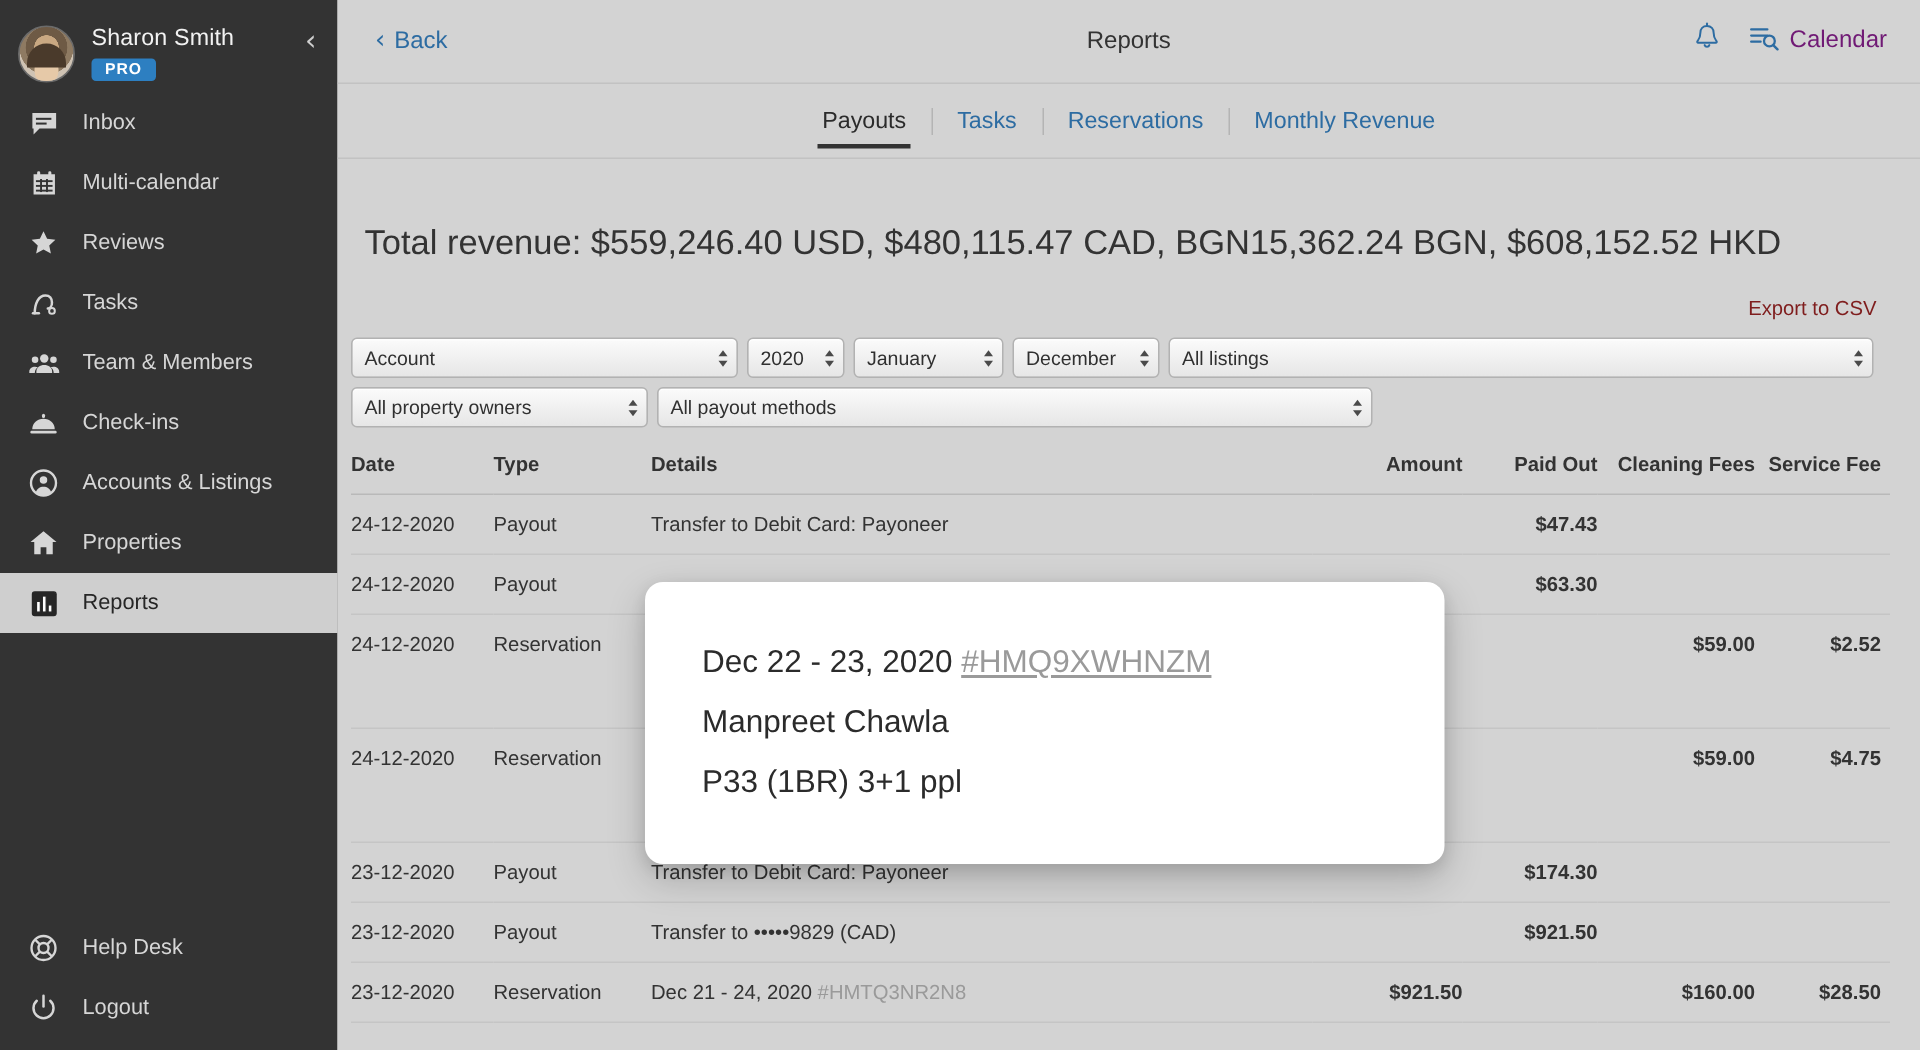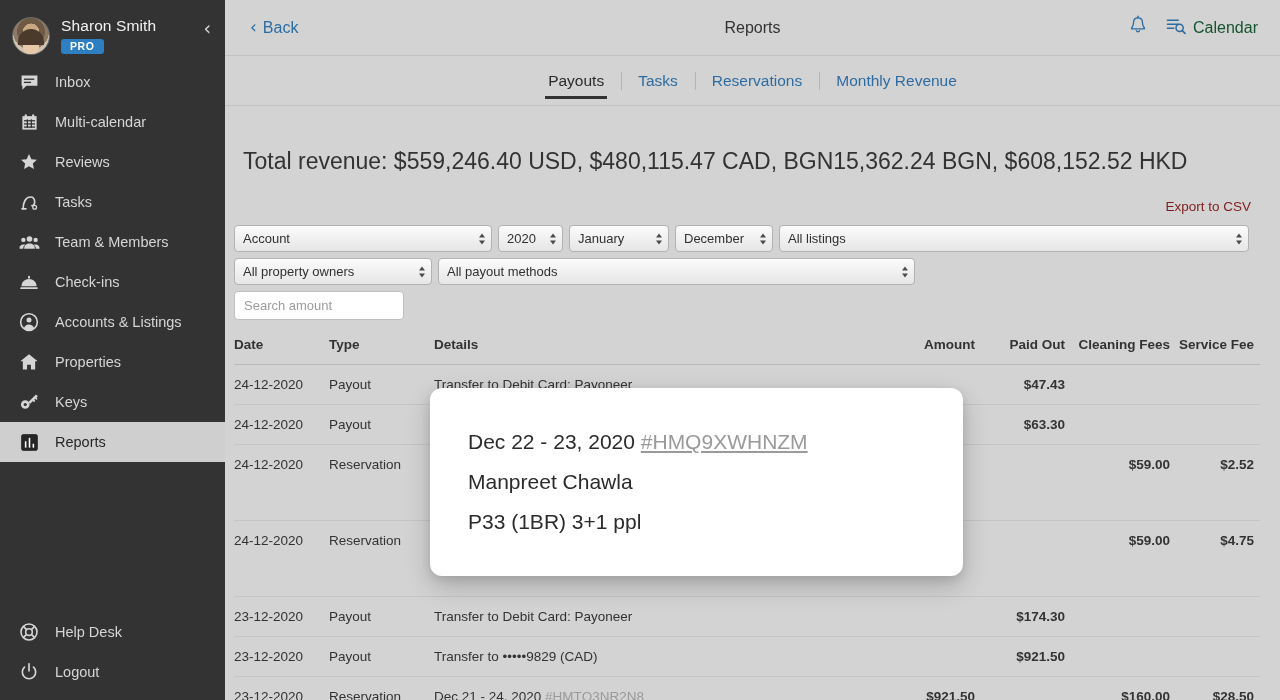--- a/index.html
+++ b/index.html
@@ -87,21 +87,21 @@
   .page-title {
     position: absolute; left: 0; right: 0; text-align: center;
     font-size: 16px; color: #333; pointer-events: none;
   }
   .topbar-right {
     position: absolute; right: 22px; top: 50%; transform: translateY(-50%);
     display: flex; align-items: center; gap: 18px;
   }
   .bell { cursor: pointer; display: block; }
   .cal-btn { display: flex; align-items: center; gap: 7px; cursor: pointer; }
-  .cal-label { font-size: 16px; color: #14532d; }
+  .cal-label { font-size: 16px; color: #701a75; }
 
   .tabs {
     height: 50px; display: flex; align-items: center; justify-content: center;
     gap: 0; border-bottom: 1px solid #c2c2c2;
   }
   .tab {
     font-size: 15.5px; color: #2d6ca2; cursor: pointer;
     padding: 0 17px; position: relative; line-height: 50px; height: 50px;
   }
   .tab + .tab::before {
@@ -304,30 +304,20 @@
 
       <div class="nav-item">
         <span class="ico">
           <svg width="20" height="20" viewBox="0 0 24 24">
               <path fill="#d6d6d6" d="M12 2.6L1.6 11.2h3V21h5.1v-5.6h4.6V21h5.1v-9.8h3z"></path>
             </svg>
         </span>
         <span>Properties</span>
       </div>
 
-      <div class="nav-item">
-        <span class="ico">
-          <svg width="20" height="20" viewBox="0 0 24 24">
-              <circle cx="7.5" cy="15" r="5.2" fill="#d6d6d6"></circle>
-              <circle cx="7.5" cy="15" r="1.9" fill="#333"></circle>
-              <path fill="#d6d6d6" d="M11 12.2L20.4 3l2.2 2.1-1.6 1.6 1.2 1.3-1.5 1.5-1.2-1.3-1.2 1.2 1.3 1.4-1.6 1.5-1.3-1.4-3.2 3.2z"></path>
-            </svg>
-        </span>
-        <span>Keys</span>
-      </div>
 
       <div class="nav-item active">
         <span class="ico">
           <svg width="19" height="19" viewBox="0 0 24 24">
               <rect x="2" y="2" width="20" height="20" rx="2" fill="#262626"></rect>
               <rect x="5.5" y="10" width="3.2" height="9" fill="#ffffff"></rect>
               <rect x="10.4" y="5.5" width="3.2" height="13.5" fill="#ffffff"></rect>
               <rect x="15.3" y="13" width="3.2" height="6" fill="#ffffff"></rect>
             </svg>
         </span>
@@ -452,23 +442,20 @@
                 <i class="dn"></i>
               </span>
           </div>
           <div class="sel sel-payouts">
             <span>All payout methods</span>
             <span class="arrows">
                 <i class="up"></i>
                 <i class="dn"></i>
               </span>
           </div>
-        </div>
-        <div class="filter-row">
-          <input class="search-input" type="text" placeholder="Search amount" style="">
         </div>
       </div>
 
       <table class="tbl">
         <thead>
           <tr>
             <th class="col-date">Date</th>
             <th class="col-type">Type</th>
             <th class="col-details">Details</th>
             <th class="col-amount">Amount</th>

